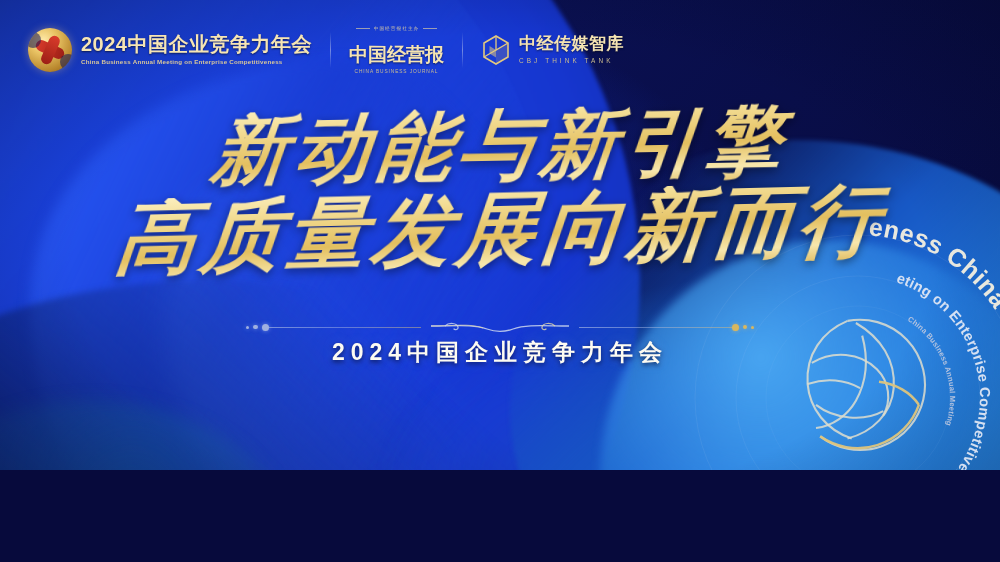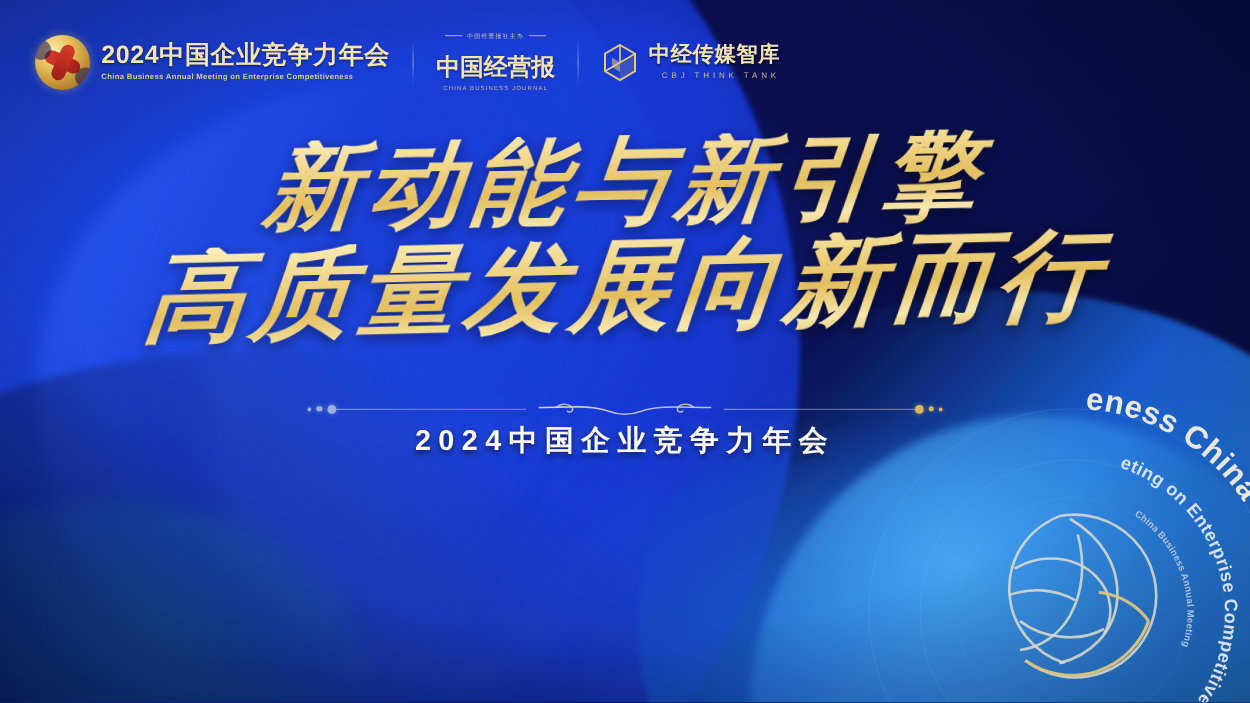--- a/index.html
+++ b/index.html
@@ -5,21 +5,21 @@
   * { margin:0; padding:0; box-sizing:border-box; }
   html, body {
     width:1000px; height:562px;
     overflow:hidden;
     background:#070a3c;
     font-family:"Liberation Sans", sans-serif;
   }
 
   #stage {
     position:relative;
-    width:1000px; height:562px;
+    width:1000px; height:470px;
     overflow:hidden;
     background:
       radial-gradient(ellipse 70% 60% at 84% 92%, #1f7fe8 0%, rgba(31,127,232,0) 58%),
       radial-gradient(ellipse 80% 70% at 22% 40%, #1433c6 0%, rgba(20,51,198,0) 62%),
       linear-gradient(135deg, #0b1260 0%, #0a1050 40%, #070a3c 100%);
   }
 
   
   .swirl { position:absolute; pointer-events:none; }
 
@@ -159,21 +159,21 @@
     font-size:4.6px; letter-spacing:1.1px; color:#ddcfa6; white-space:nowrap;
   }
   #journal-cn {
     font-size:19px; font-weight:bold; color:#f4e3b2; letter-spacing:0px;
     line-height:1.08; text-shadow:0 1px 2px rgba(0,0,0,.5); white-space:nowrap;margin-top:14px;
   }
   #journal-en {
     font-size:4.8px; letter-spacing:.9px; color:#cbbd92; margin-top:3px; white-space:nowrap;
   }
 
-  #tank-logo { display:flex; align-items:center;text-align:right; }
+  #tank-logo { display:flex; align-items:center; }
   #cube-icon { width:30px; height:32px; flex:none; }
   #tank-text { margin-left:8px; }
   #tank-cn {
     font-size:17px; font-weight:bold; color:#f4e3b2; line-height:1.1;
     letter-spacing:.5px; text-shadow:0 1px 2px rgba(0,0,0,.5); white-space:nowrap;
   }
   #tank-en {
     font-size:6.4px; letter-spacing:3.1px; color:#cdbd8f; margin-top:3px; white-space:nowrap;
   }
 

